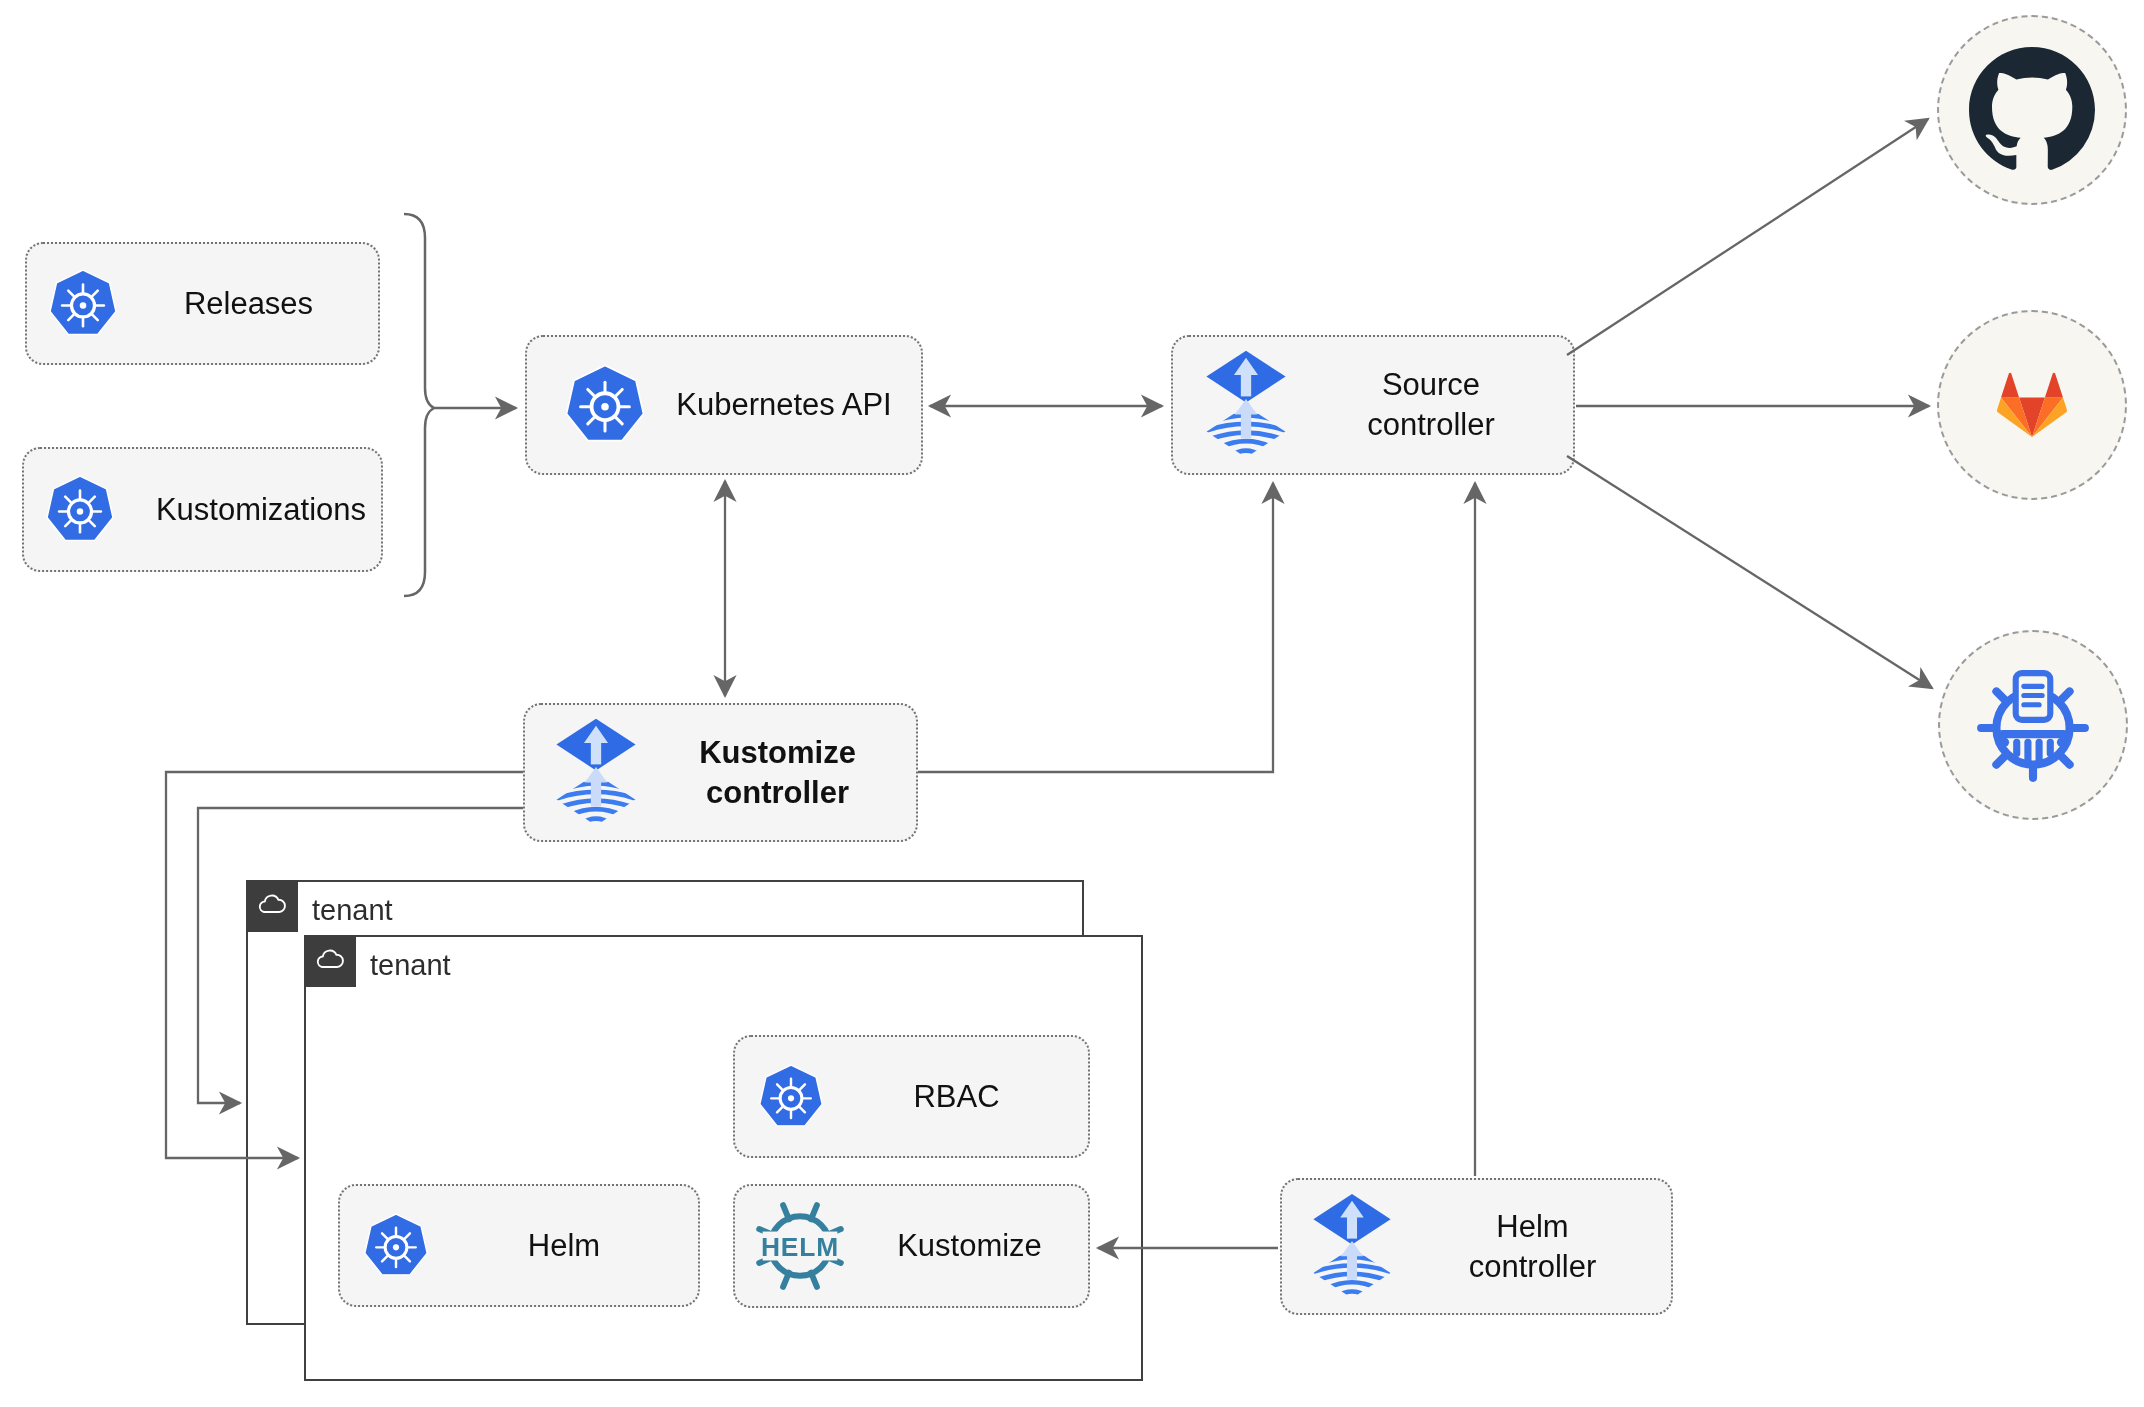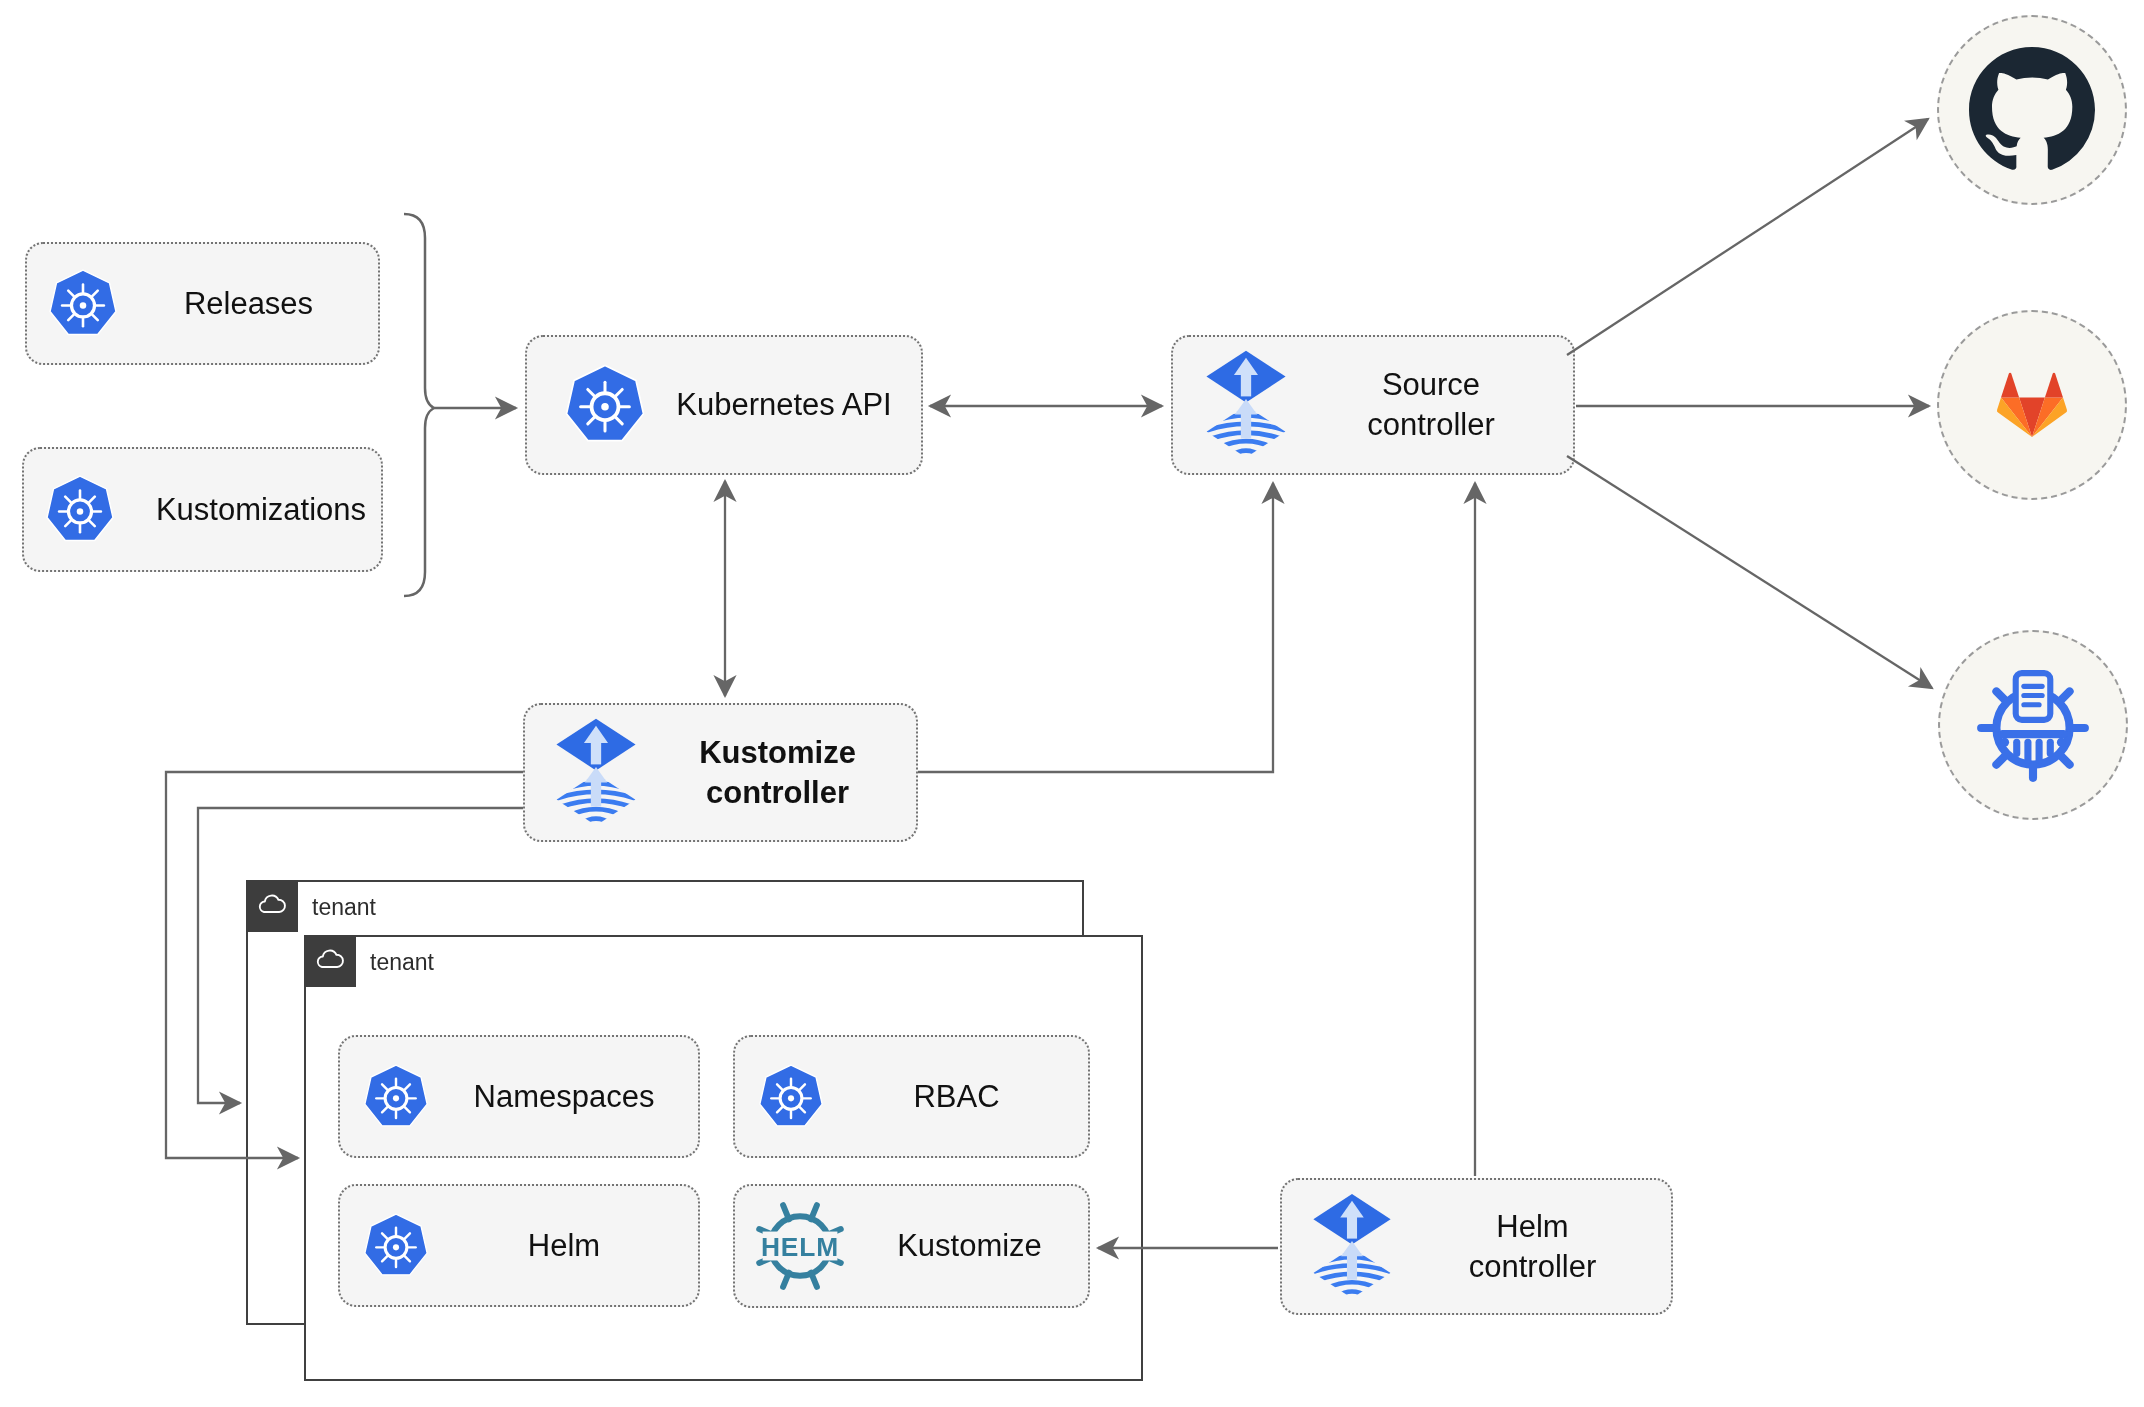--- a/index.html
+++ b/index.html
@@ -7,21 +7,21 @@
           font-family:"Liberation Sans",sans-serif;overflow:hidden;}
   
   .node{position:absolute;background:#f5f5f5;border:2px dotted #737373;border-radius:18px;
         display:flex;align-items:center;box-sizing:border-box;}
   .node .icon{flex:none;display:block;}
   .node .label{flex:1;text-align:center;font-size:31px;color:#111;line-height:1.28;}
   
   .tenant{position:absolute;background:#ffffff;border:2px solid #404040;box-sizing:border-box;}
   .tenant .badge{position:absolute;left:-2px;top:-2px;width:52px;height:52px;background:#3d3d3d;
                  display:flex;align-items:center;justify-content:center;}
-  .tenant .tlabel{position:absolute;left:64px;top:12px;font-size:23px;color:#2d2d2d;}
+  .tenant .tlabel{position:absolute;left:64px;top:12px;font-size:29px;color:#2d2d2d;}
   
   .endpoint{position:absolute;width:190px;height:190px;border:2.5px dashed #9a9a9a;border-radius:50%;
             background:#f7f6f1;box-sizing:border-box;display:flex;align-items:center;justify-content:center;}
   
   svg.overlay{position:absolute;left:0;top:0;pointer-events:none;}
   .hidden-defs{position:absolute;width:0;height:0;overflow:hidden;}
 </style>
 </head>
 <body>
 
@@ -191,26 +191,20 @@
   <div class="node" style="left:1280px;top:1178px;width:393px;height:137px;">
     <svg class="icon" width="84" height="110" style="margin-left:28px">
         <use href="#flux-icon"></use>
       </svg>
     <div class="label">
       <div>Helm</div>
       <div>controller</div>
     </div>
   </div>
 
-  <div class="node" style="left:338px;top:1035px;width:362px;height:123px;">
-    <svg class="icon" width="68" height="68" style="margin-left:22px">
-        <use href="#k8s-icon"></use>
-      </svg>
-    <div class="label">Namespaces</div>
-  </div>
 
   <div class="node" style="left:733px;top:1035px;width:357px;height:123px;justify-content:flex-end;">
     <svg class="icon" width="68" height="68" style="margin-left:22px">
         <use href="#k8s-icon"></use>
       </svg>
     <div class="label">RBAC</div>
   </div>
 
   <div class="node" style="left:338px;top:1184px;width:362px;height:123px;">
     <svg class="icon" width="68" height="68" style="margin-left:22px">

